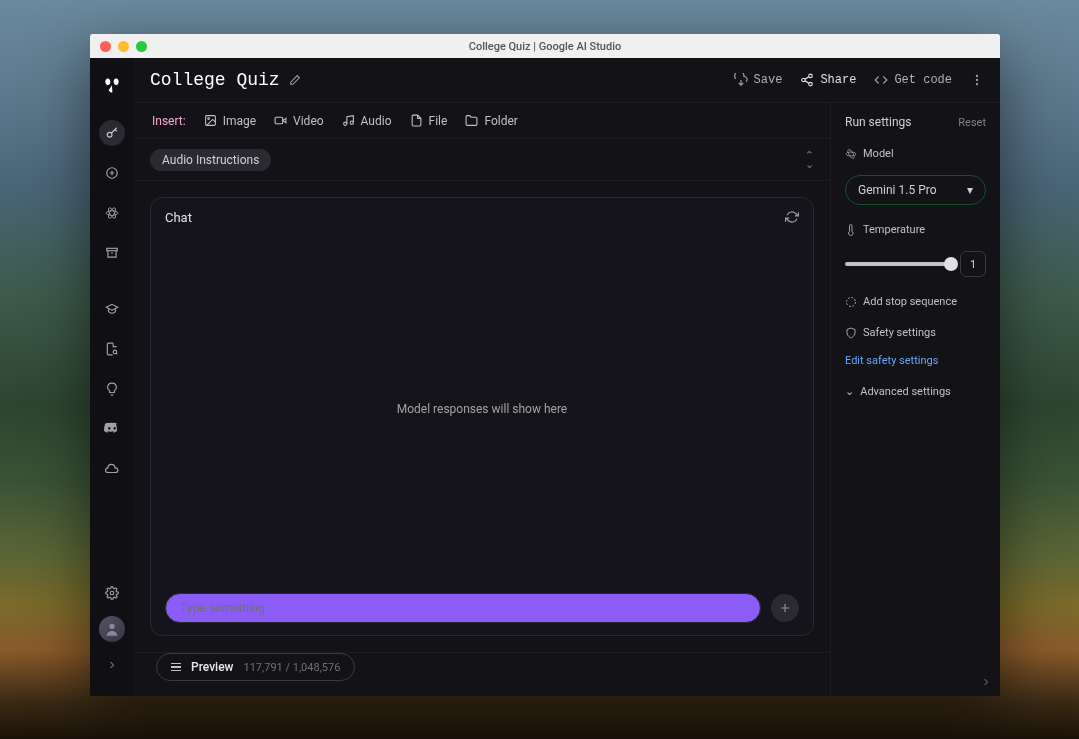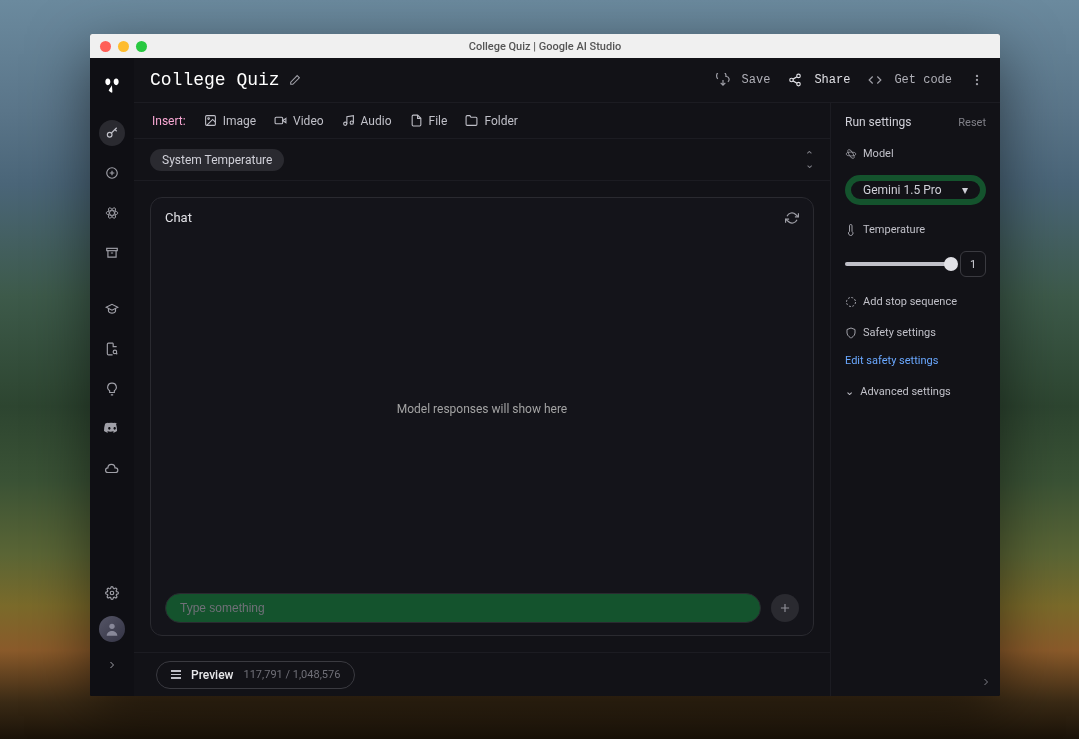--- a/index.html
+++ b/index.html
@@ -39,74 +39,74 @@
   .sidebar-bottom { margin-top: auto; display: flex; flex-direction: column; gap: 10px; align-items: center; padding-bottom: 8px; }
   .avatar { width: 26px; height: 26px; border-radius: 50%; background: linear-gradient(135deg,#556,#334); display:flex;align-items:center;justify-content:center; font-size:12px; color:#ccc; }
   .main {
     flex: 1; display: flex; flex-direction: column; min-width: 0;
   }
   .header {
     height: 44px; display: flex; align-items: center; padding: 0 16px; gap: 10px; font-family: Liberation Mono, monospace;
   }
   .project-title { font-size: 18px; font-weight: 400; color: #fff; display: flex; align-items: center; gap: 8px; }
   .header-actions { margin-left: auto; display: flex; align-items: center; gap: 18px; font-size: 12px; color: #b0b0b8; }
-  .header-action { display: flex; align-items: center; gap: 12px; cursor: pointer; }
+  .header-action { display: flex; align-items: center; gap: 6px; cursor: pointer; }
   .body-row { flex: 1; display: flex; min-height: 0; border-top: 1px solid #1c1c22; }
   .center-col { flex: 1; display: flex; flex-direction: column; min-width: 0; }
   .insert-bar {
     height: 36px; display: flex; align-items: center; gap: 18px; padding: 0 18px; font-size: 12px; color: #c0c0c8;
     border-bottom: 1px solid #1c1c22;
   }
   .insert-label { color: #f9a8d4; }
   .insert-btn { display: flex; align-items: center; gap: 6px; cursor: pointer; }
   .sysinst-bar { height: 42px; display: flex; align-items: center; padding: 0 16px; border-bottom: 1px solid #1c1c22; }
   .pill { background: #2a2a30; border-radius: 14px; padding: 4px 12px; font-size: 12px; color: #d0d0d8; cursor: pointer; }
   .collapse { margin-left: auto; color: #808088; cursor: pointer; font-size: 11px; line-height: 7px; display:flex; flex-direction:column; gap:1px; }
   .chat-area { flex: 1; padding: 16px; display: flex; min-height: 0; }
   .chat-card {
     flex: 1; border: 1px solid #2a2a30; border-radius: 12px; display: flex; flex-direction: column; padding: 12px 14px;
     background: #14141a;
   }
-  .chat-header { display: flex; align-items: flex-end; }
+  .chat-header { display: flex; align-items: flex-start; }
   .chat-title { font-size: 13px; color: #e0e0e5; }
   .chat-refresh { margin-left: auto; color: #a0a0a8; cursor: pointer; }
   .chat-body { flex: 1; display: flex; align-items: center; justify-content: center; color: #a3a3a3; font-size: 12px; }
   .chat-input-row { display: flex; align-items: center; gap: 10px; }
   .chat-input {
-    flex: 1; background: #14532d; border: 1px solid #2a2a30; border-radius: 18px; height: 30px;
+    flex: 1; background: #8b5cf6; border: 1px solid #2a2a30; border-radius: 18px; height: 30px;
     color: #e0e0e5; font-size: 12px; padding: 0 14px; outline: none;
   }
   .chat-input::placeholder { color: #707078; }
   .send-btn { width: 28px; height: 28px; border-radius: 50%; background: #2a2a30; display: flex; align-items: center; justify-content: center; cursor: pointer; color: #909098; }
   .settings-col {
     width: 170px; border-left: 1px solid #1c1c22; padding: 12px 14px; display: flex; flex-direction: column; gap: 18px;
     font-size: 12px; color: #d0d0d8;
     position: relative;
   }
   .settings-header { display: flex; align-items: center; }
   .settings-title { font-size: 12px; }
   .reset { margin-left: auto; color: #808088; cursor: pointer; font-size: 11px; }
   .field { display: flex; flex-direction: column; gap: 15px; }
   .field-label { display: flex; align-items: center; gap: 6px; color: #c0c0c8; font-size: 11px; }
   .model-select {
-    border: 6px solid #14532d; border-radius: 16px; height: 30px; display: flex; align-items: center; padding: 0 12px;
+    border: 1px solid #14532d; border-radius: 16px; height: 30px; display: flex; align-items: center; padding: 0 12px;
     font-size: 12px; cursor: pointer; justify-content: space-between;
   }
   .temp-row { display: flex; align-items: center; gap: 8px; }
   .slider { flex: 1; position: relative; height: 4px; background: #3a3a40; border-radius: 2px; }
   .slider-fill { position: absolute; left:0; top:0; bottom:0; width: 100%; background: #c0c0c8; border-radius: 2px; }
   .slider-thumb { position: absolute; right: -6px; top: -5px; width: 14px; height: 14px; background: #e0e0e5; border-radius: 50%; }
   .temp-val { width: 26px; height: 26px; border: 1px solid #3a3a40; border-radius: 6px; display: flex; align-items: center; justify-content: center; font-size: 11px; }
   .stop-input { border: 1px solid #3a3a40; border-radius: 16px; height: 30px; background: transparent; color: #e0e0e5; font-size: 12px; padding: 0 12px; outline: none; }
   .stop-input::placeholder { color: #707078; }
   .link { color: #6aa8ff; cursor: pointer; font-size: 11px; }
   .adv { display: flex; align-items: center; gap: 6px; cursor: pointer; color: #c0c0c8; font-size: 11px; }
   .settings-chevron { position:absolute; bottom:8px; right:8px; color:#808088; cursor:pointer; }
   .footer {
-    height: 44px; border-top: 1px solid #1c1c22; display: flex; align-items: center; padding: 0 22px; gap: 14px;
+    height: 44px; border-top: 1px solid #1c1c22; display: flex; padding: 0 22px; gap: 14px;
   }
   .preview-btn {
     border: 1px solid #3a3a40; border-radius: 18px; height: 28px; display: flex; align-items: center; gap: 10px;
     padding: 0 14px; font-size: 12px; cursor: pointer;
   }
   .preview-btn .hamb { display:flex; flex-direction:column; gap:2px; }
   .preview-btn .hamb span { width:10px; height:1.5px; background:#c0c0c8; }
   .tokens { color: #707078; font-size: 11px; }
   svg { display: block; }
 </style>
@@ -293,21 +293,21 @@
               </div>
               <div class="insert-btn">
                 <svg width="13" height="13" viewBox="0 0 24 24" fill="none" stroke="#c0c0c8" stroke-width="2">
                     <path d="M22 19a2 2 0 0 1-2 2H4a2 2 0 0 1-2-2V5a2 2 0 0 1 2-2h5l2 3h9a2 2 0 0 1 2 2z"></path>
                   </svg>
                 <span>Folder</span>
               </div>
             </div>
 
             <div class="sysinst-bar">
-              <div class="pill">System Temperature</div>
+              <div class="pill">Audio Instructions</div>
               <div class="collapse">
                 <span>⌃</span>
                   <span style="transform:rotate(180deg)">⌃</span>
               </div>
             </div>
 
             <div class="chat-area">
               <div class="chat-card">
                 <div class="chat-header">
                   <div class="chat-title">Chat</div>

